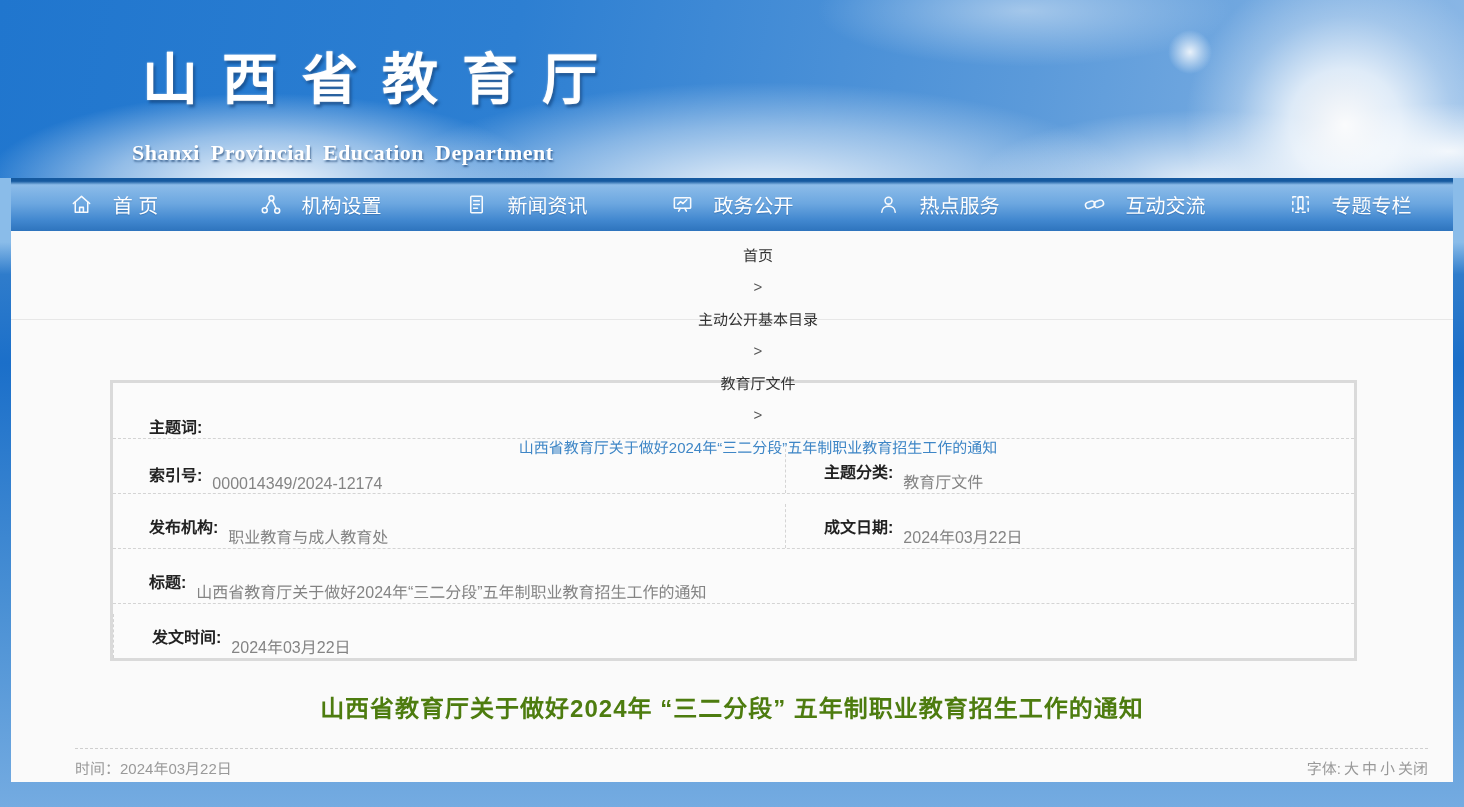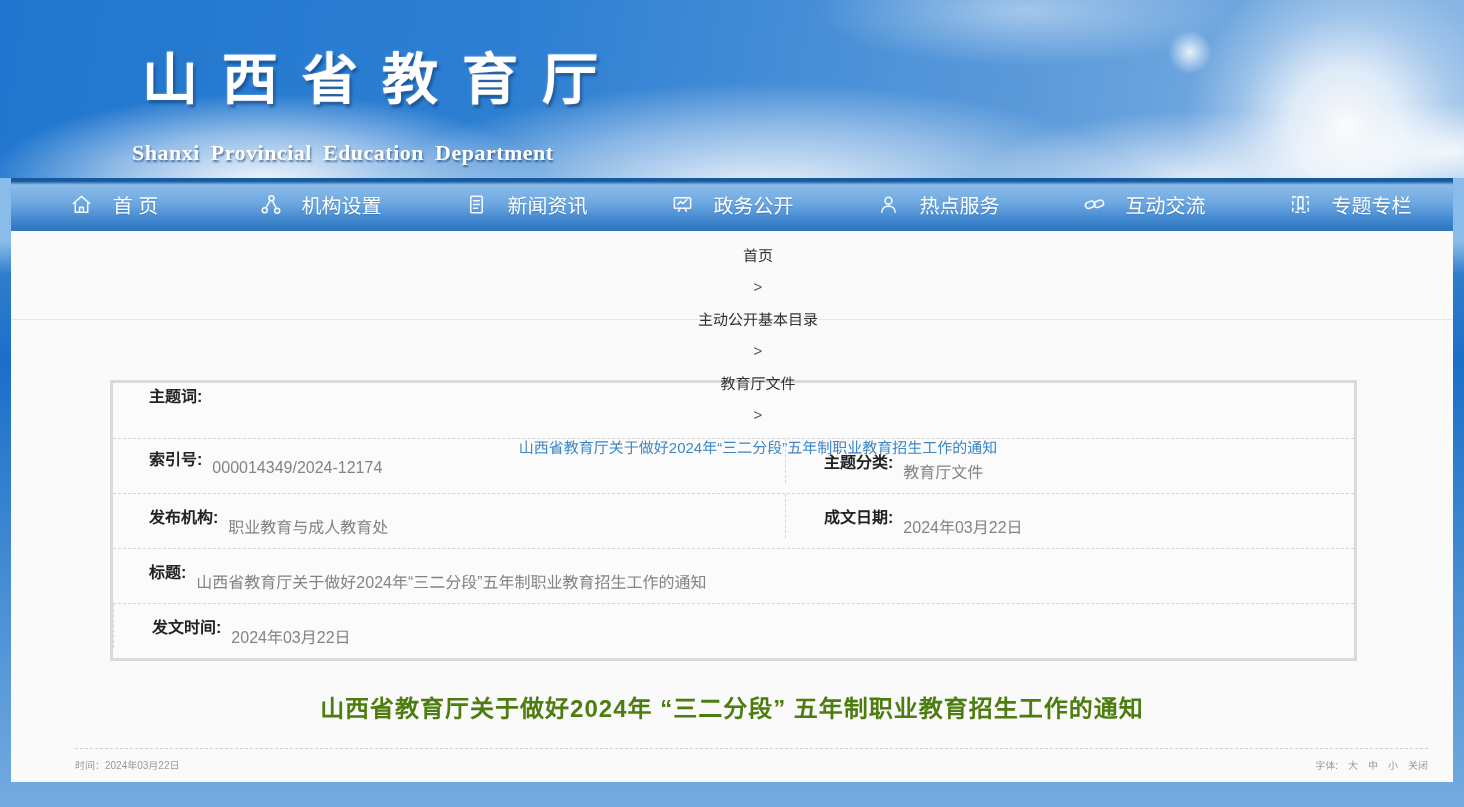--- a/index.html
+++ b/index.html
@@ -63,43 +63,43 @@
   }
   .breadcrumb svg{ width:24px; height:24px; stroke:#5b9bd5; fill:none; stroke-width:1.8; }
   .crumb{ cursor:pointer; }
   .crumb-sep{ color:#555; }
   .crumb-current{ color:#3e86c6; cursor:pointer; }
 
   .info-table{
     width:1247px; margin:60px 0 0 99px;
     border:3px solid #dadada; background:#fbfbfb;
   }
-  .it-row{ display:flex; min-height:55px; align-items:flex-start; }
+  .it-row{ display:flex; min-height:55px; align-items:flex-end; }
   .it-row + .it-row{ border-top:1px dashed #d4d4d4; }
   .it-cell{ display:flex; align-items:center; padding-left:36px; }
   .cell-left{ width:672px; }
   .cell-right{ flex:1; border-left:1px dashed #d4d4d4; padding-left:38px; }
   .cell-full{ flex:1; }
   .it-label{ font-weight:bold; color:#222; font-size:16px; margin-right:10px; white-space:nowrap; }
   .it-value{ color:#848484; font-size:16px;margin-top:20px; }
 
   .article-title{
     margin-top:28px; text-align:center;
     font-size:24px; font-weight:bold; color:#4d7c0f;
     letter-spacing:1px;
   }
 
   .article-meta{
     margin:24px 25px 0 64px;
     border-top:1px dashed #cfcfcf;
     padding-top:8px;
     display:flex; justify-content:space-between;
-    color:#999; font-size:10px;
-  }
-  .meta-right{ display:flex; gap:10px;margin-left:34px; }
+    color:#999; font-size:15px;
+  }
+  .meta-right{ display:flex; gap:3px;margin-left:34px; }
   .meta-right .ctrl{ cursor:pointer; }
 </style>
 </head>
 <body>
 
 <header class="site-header">
   <div class="logo-cn">山西省教育厅</div>
   <div class="logo-en">Shanxi Provincial Education Department</div>
 </header>
 

